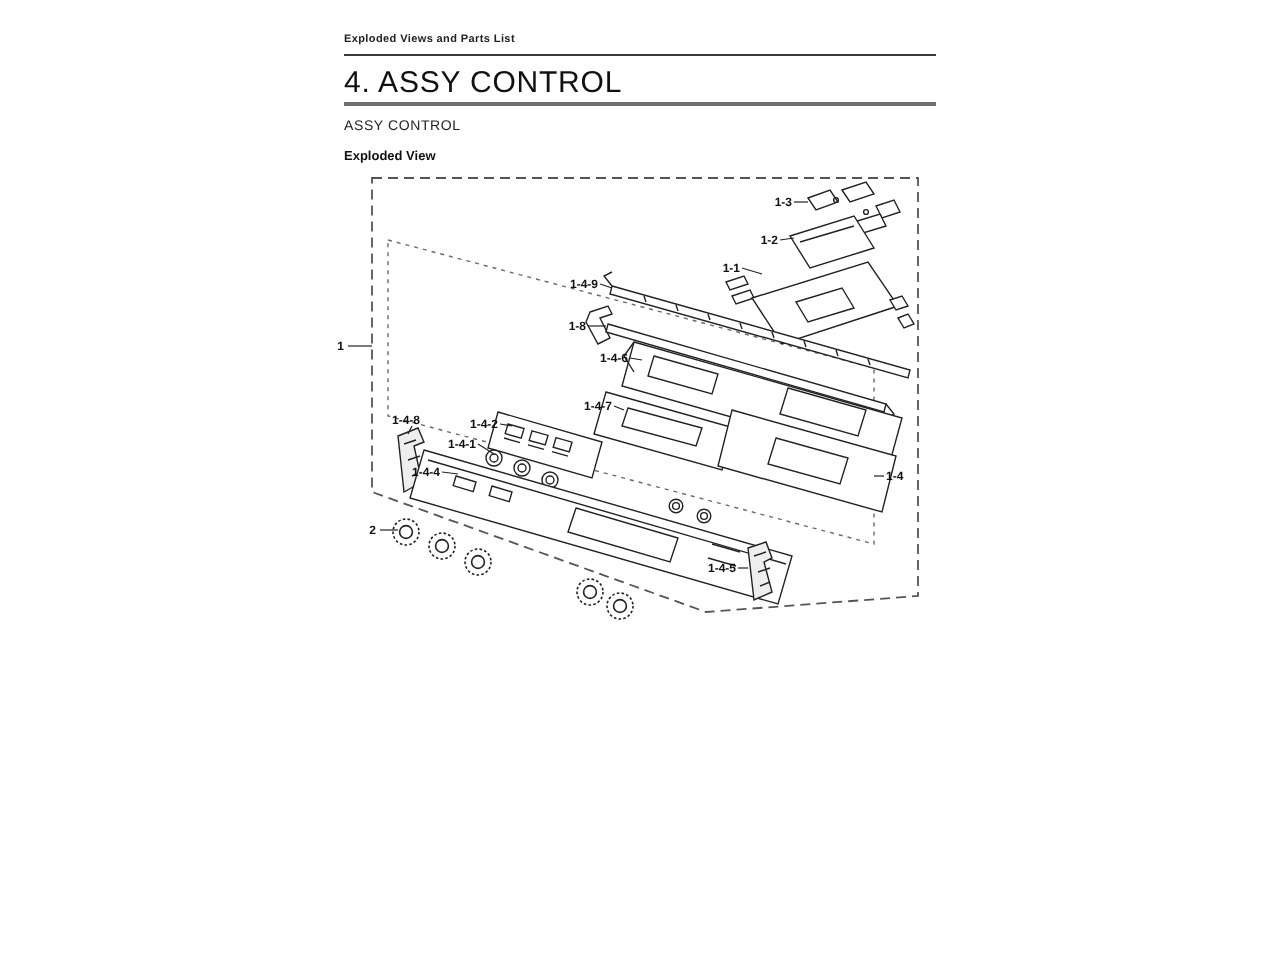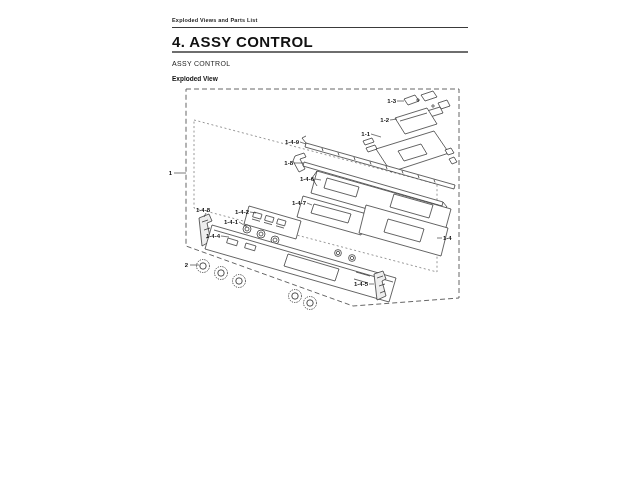--- a/index.html
+++ b/index.html
@@ -7,21 +7,21 @@
     position:relative;width:640px;height:480px;background:#ffffff;overflow:hidden;
     font-family:"Liberation Sans", sans-serif;color:#1c1c1c;
   }
   .running-header{
     position:absolute;left:172px;top:17px;width:296px;
     font-size:5.5px;font-weight:bold;letter-spacing:.2px;color:#222;
   }
   .rule-header{position:absolute;left:172px;top:27px;width:296px;height:1px;background:#3a3a3a;}
   .section-title{
     position:absolute;left:172px;top:33px;margin:0;
-    font-size:15px;font-weight:bold;letter-spacing:.4px;color:#111;white-space:nowrap;
+    font-size:15px;font-weight:normal;letter-spacing:.4px;color:#111;white-space:nowrap;
   }
   .rule-title{position:absolute;left:172px;top:51px;width:296px;height:2px;background:#6e6e6e;}
   .subsection-title{position:absolute;left:172px;top:60px;font-size:7px;letter-spacing:.3px;color:#222;}
   .figure-label{position:absolute;left:172px;top:75px;font-size:6.5px;font-weight:bold;color:#111;}
   svg.diagram{position:absolute;left:0;top:0;}
   svg .callout{font-family:"Liberation Sans",sans-serif;font-size:6px;font-weight:bold;fill:#111;}
 </style>
 </head>
 <body>
 

